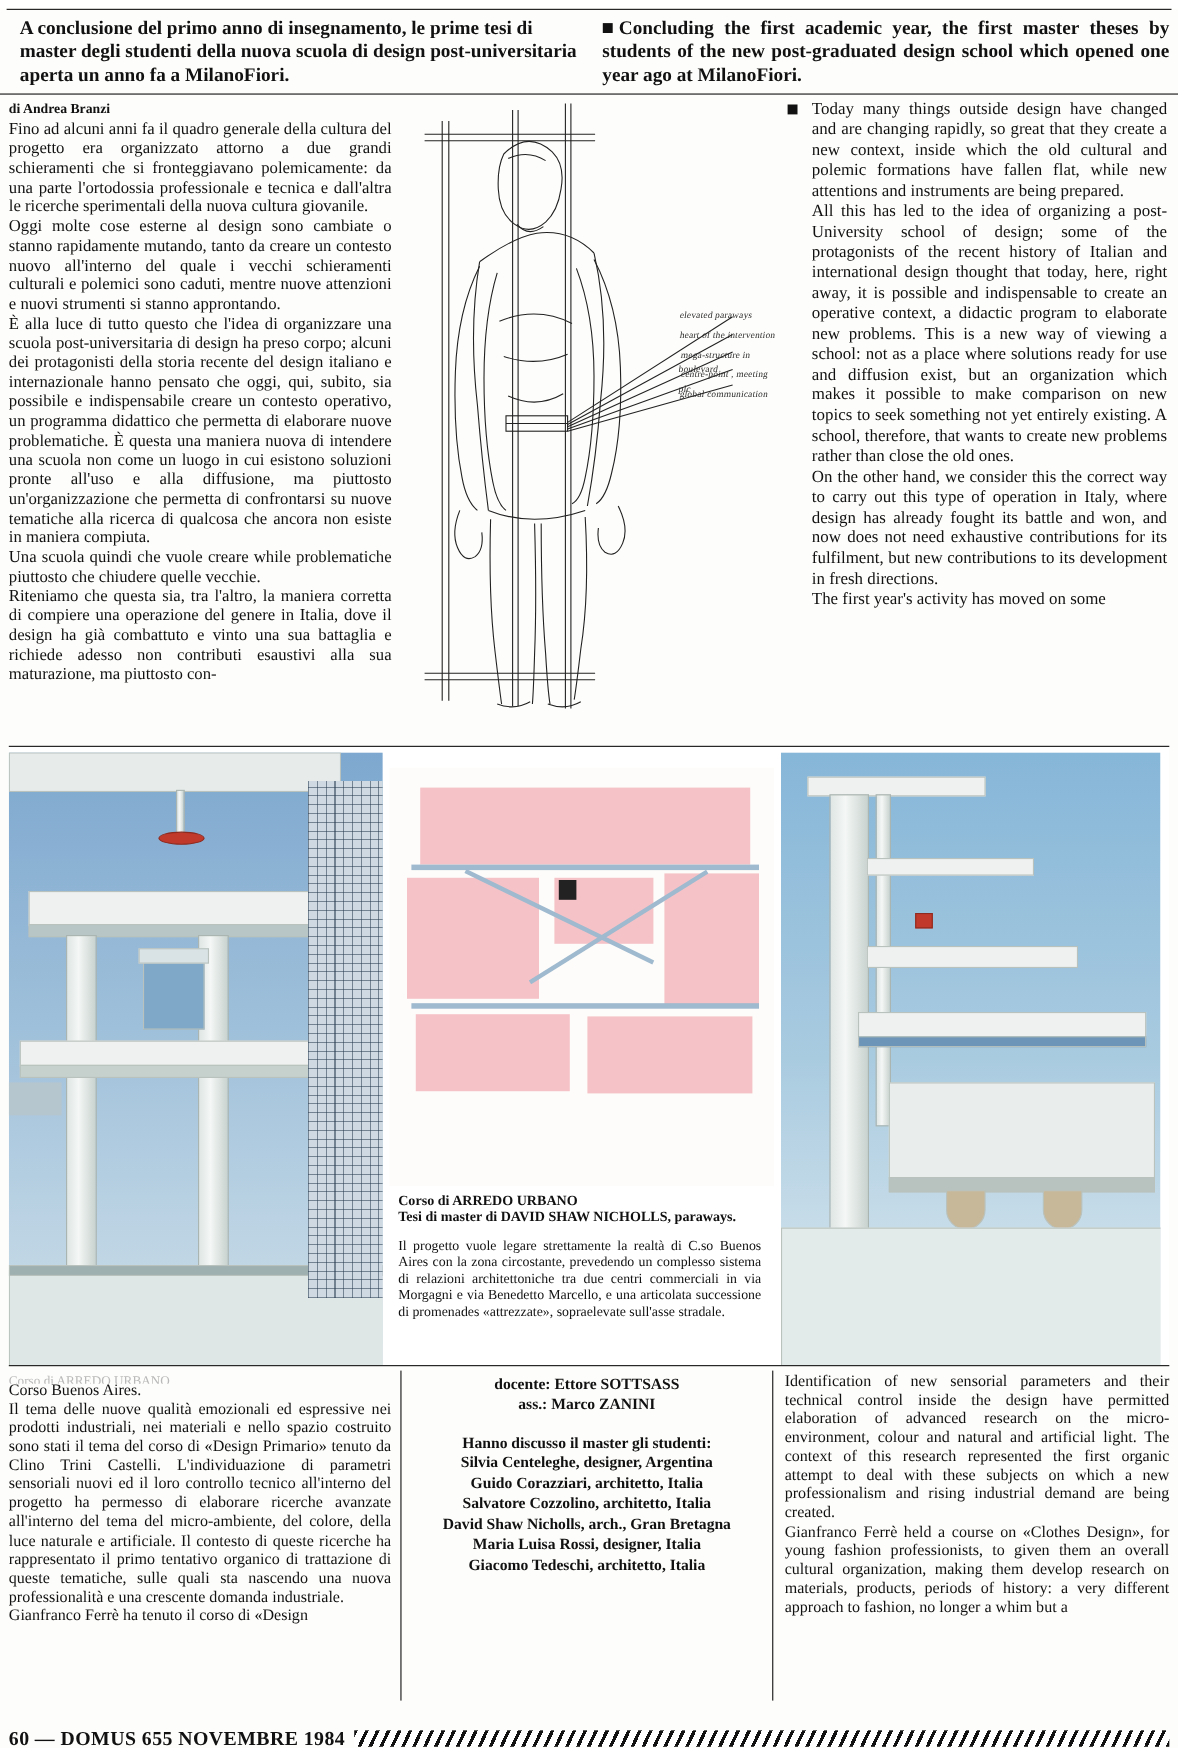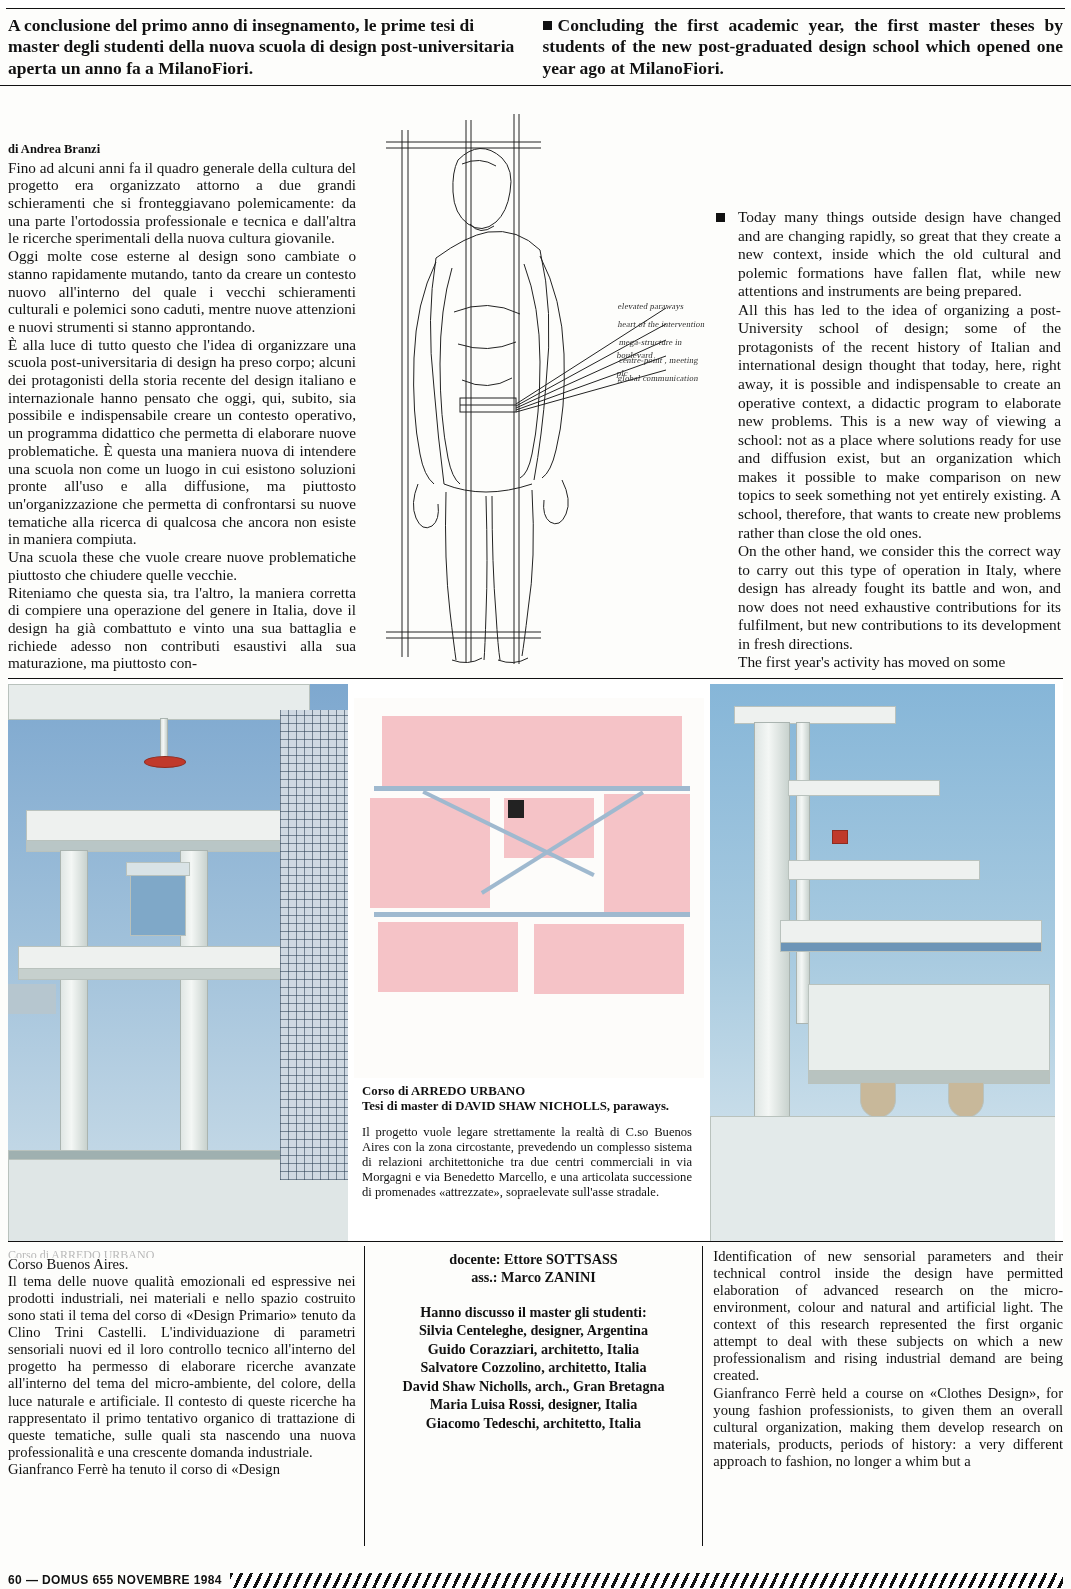--- a/index.html
+++ b/index.html
@@ -37,21 +37,21 @@
     transform: scaleY(1.12);
   }
   .rule-top {
     border-bottom: 1.5px solid #111;
     margin: 8px 6px 0 6px;
   }
 
   
   .deck {
     display: flex;
-    padding: 6px 8px 6px 8px;
+    padding: 6px 8px 6px 18px;
     gap: 14px;
     border-bottom: 1.5px solid #111;
   }
   .deck-col {
     flex: 1;
     font-weight: bold;
     font-size: 17.5px;
     line-height: 1.22;
   }
   .deck-col.it { text-align: left; }
@@ -64,21 +64,20 @@
     margin-right: 6px;
     vertical-align: 1px;
   }
 
   
   .top-area {
     display: flex;
     padding: 6px 8px 0 8px;
     gap: 10px;
     height: 580px;
-    align-items: flex-end;
   }
   .col-it {
     width: 348px;
     font-size: 15.2px;
     line-height: 1.165;
     text-align: justify;
   }
   .byline {
     font-family: "Liberation Serif", serif;
     font-weight: bold;
@@ -229,23 +228,23 @@
     position: absolute;
     left: 8px;
     right: 8px;
     bottom: 6px;
     height: 22px;
     display: flex;
     align-items: center;
     gap: 8px;
   }
   .folio {
-    font-family: Liberation Sans, sans-serif;
+    font-family: Liberation Serif, serif;
     font-weight: bold;
-    font-size: 12px;
+    font-size: 18px;
     letter-spacing: .4px;
     white-space: nowrap;
   }
   .hatch {
     flex: 1;
     height: 15px;
     background: repeating-linear-gradient(
       115deg,
       #111 0 3px,
       #fff 3px 9px
@@ -267,21 +266,21 @@
   </div>
 
   <div class="top-area">
 
     <div class="col-it">
       <div class="byline">di Andrea Branzi</div>
       <div id="it-body">
           <p>Fino ad alcuni anni fa il quadro generale della cultura del progetto era organizzato attorno a due grandi schieramenti che si fronteggiavano polemicamente: da una parte l'ortodossia professionale e tecnica e dall'altra le ricerche sperimentali della nuova cultura giovanile.</p>
           <p>Oggi molte cose esterne al design sono cambiate o stanno rapidamente mutando, tanto da creare un contesto nuovo all'interno del quale i vecchi schieramenti culturali e polemici sono caduti, mentre nuove attenzioni e nuovi strumenti si stanno approntando.</p>
           <p>È alla luce di tutto questo che l'idea di organizzare una scuola post-universitaria di design ha preso corpo; alcuni dei protagonisti della storia recente del design italiano e internazionale hanno pensato che oggi, qui, subito, sia possibile e indispensabile creare un contesto operativo, un programma didattico che permetta di elaborare nuove problematiche. È questa una maniera nuova di intendere una scuola non come un luogo in cui esistono soluzioni pronte all'uso e alla diffusione, ma piuttosto un'organizzazione che permetta di confrontarsi su nuove tematiche alla ricerca di qualcosa che ancora non esiste in maniera compiuta.</p>
-          <p>Una scuola these che vuole creare nuove problematiche piuttosto che chiudere quelle vecchie.</p>
+          <p>Una scuola quindi che vuole creare while problematiche piuttosto che chiudere quelle vecchie.</p>
           <p>Riteniamo che questa sia, tra l'altro, la maniera corretta di compiere una operazione del genere in Italia, dove il design ha già combattuto e vinto una sua battaglia e richiede adesso non contributi esaustivi alla sua maturazione, ma piuttosto con-</p>
         </div>
     </div>
 
     <div class="col-fig">
       <div class="figbox">
         <svg width="340" height="560" viewBox="0 0 340 560">
           <g stroke="#222" fill="none" stroke-width="1">
 
             <line x1="36" y1="18" x2="36" y2="545"></line>

